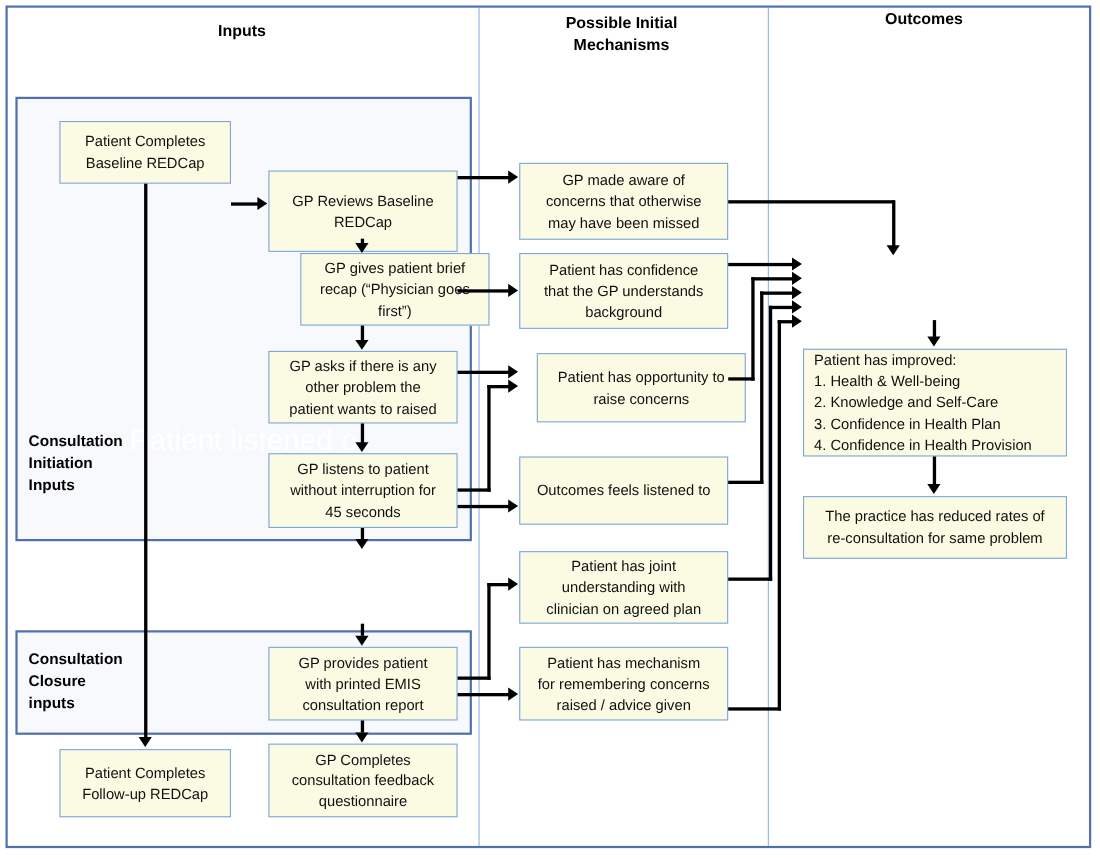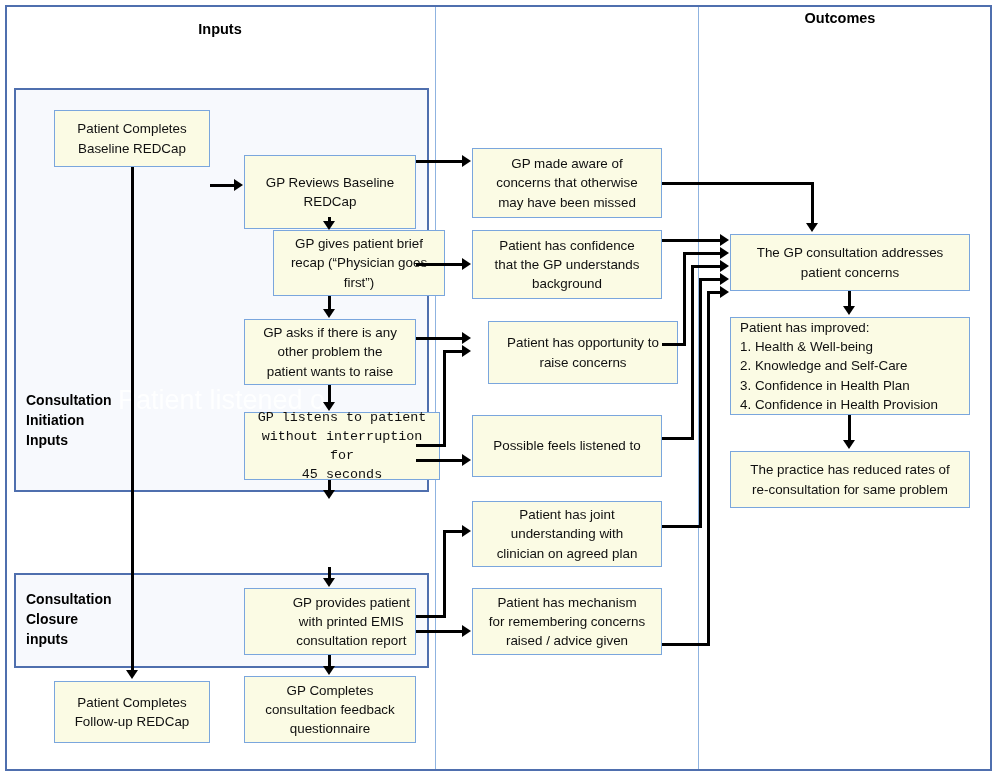--- a/index.html
+++ b/index.html
@@ -102,20 +102,22 @@
 <body>
 
 <div id="canvas">
 
   <div class="outer-frame"></div>
 
   <div class="col-divider" style="left:435px;"></div>
   <div class="col-divider" style="left:698px;"></div>
 
   <div class="col-head" style="left:60px;top:20px;width:320px;">Inputs</div>
+  <div class="col-head" style="left:450px;top:12px;width:230px;white-space:pre-line;">Possible Initial
+Mechanisms</div>
   <div class="col-head" style="left:720px;top:9px;width:240px;">Outcomes</div>
 
   <div class="panel" style="left:14px;top:88px;width:415px;height:404px;"></div>
   <div class="panel" style="left:14px;top:573px;width:415px;height:95px;"></div>
 
   <div class="panel-label" style="left:26px;top:391px;">Consultation
 Initiation
 Inputs</div>
   <div class="panel-label" style="left:26px;top:590px;">Consultation
 Closure
@@ -135,31 +137,31 @@
 
   <div class="node" style="left:244px;top:230px;width:172px;height:66px;margin-left:29px;">
     <span>GP gives patient brief
 recap (“Physician goes
 first”)</span>
   </div>
 
   <div class="node" style="left:244px;top:319px;width:172px;height:66px;">
     <span>GP asks if there is any
 other problem the
-patient wants to raise</span>
-  </div>
-
-  <div class="node" style="left:244px;top:412px;width:196px;height:68px;font-family:Liberation Mono, monospace;">
+patient wants to raised</span>
+  </div>
+
+  <div class="node" style="left:244px;top:412px;width:172px;height:68px;">
     <span>GP listens to patient
 without interruption for
 45 seconds</span>
   </div>
 
 
-  <div class="node" style="left:244px;top:588px;width:172px;height:67px;justify-content:flex-end;">
+  <div class="node" style="left:244px;top:588px;width:172px;height:67px;">
     <span>GP provides patient
 with printed EMIS
 consultation report</span>
   </div>
 
   <div class="node" style="left:54px;top:681px;width:156px;height:62px;">
     <span>Patient Completes
 Follow-up REDCap</span>
   </div>
 
@@ -180,39 +182,35 @@
 that the GP understands
 background</span>
   </div>
 
   <div class="node" style="left:472px;top:321px;width:190px;height:63px;margin-left:16px;">
     <span>Patient has opportunity to
 raise concerns</span>
   </div>
 
   <div class="node" style="left:472px;top:415px;width:190px;height:62px;">
-    <span>Possible feels listened to</span>
+    <span>Outcomes feels listened to</span>
   </div>
 
   <div class="node" style="left:472px;top:588px;width:190px;height:67px;">
     <span>Patient has  mechanism
 for remembering concerns
 raised / advice given</span>
   </div>
 
   <div class="node" style="left:472px;top:501px;width:190px;height:66px;">
     <span>Patient has joint
 understanding with
 clinician on agreed plan</span>
   </div>
 
-  <div class="node" style="left:730px;top:234px;width:240px;height:57px;">
-    <span>The GP consultation addresses
-patient concerns</span>
-  </div>
 
   <div class="node left-align" style="left:730px;top:317px;width:240px;height:98px;">
     <span>Patient has improved:
 1. Health &amp; Well-being
 2. Knowledge and Self-Care
 3. Confidence in Health Plan
 4. Confidence in Health Provision</span>
   </div>
 
   <div class="node" style="left:730px;top:451px;width:240px;height:57px;">

